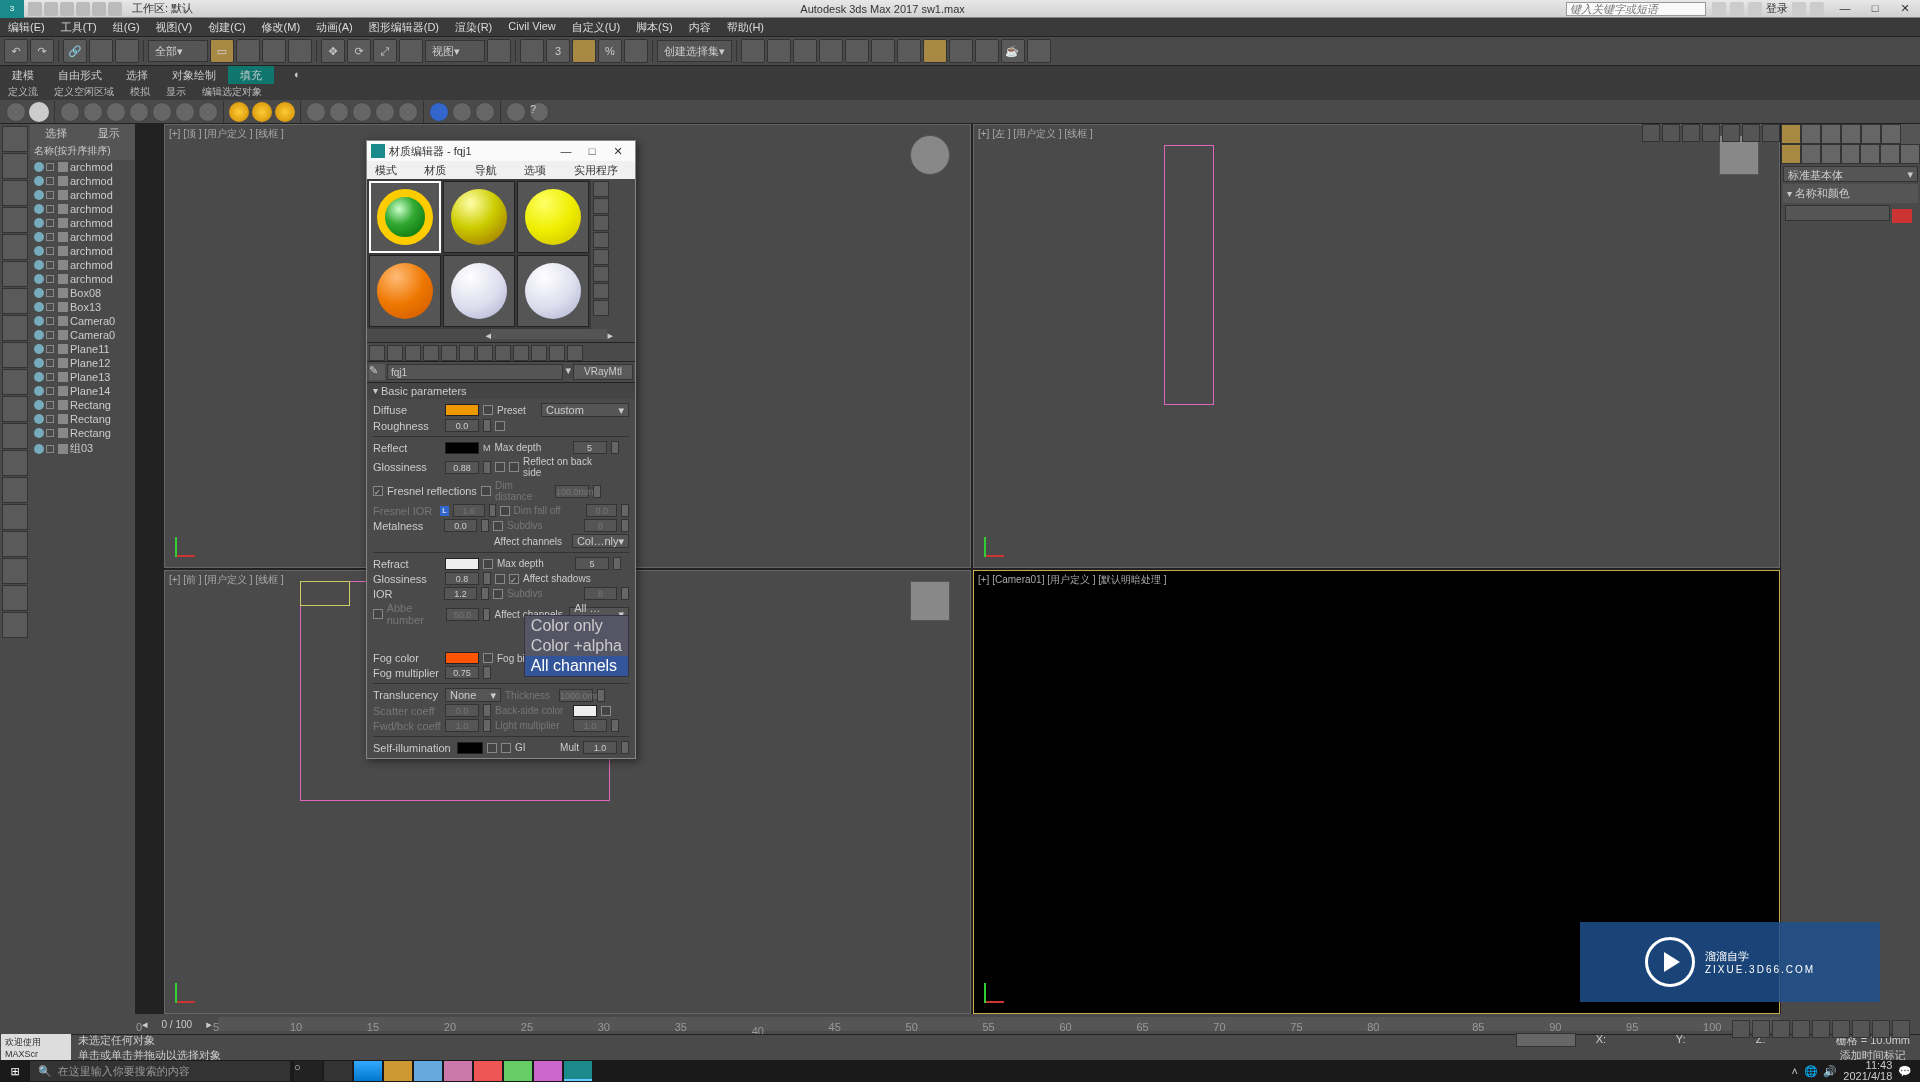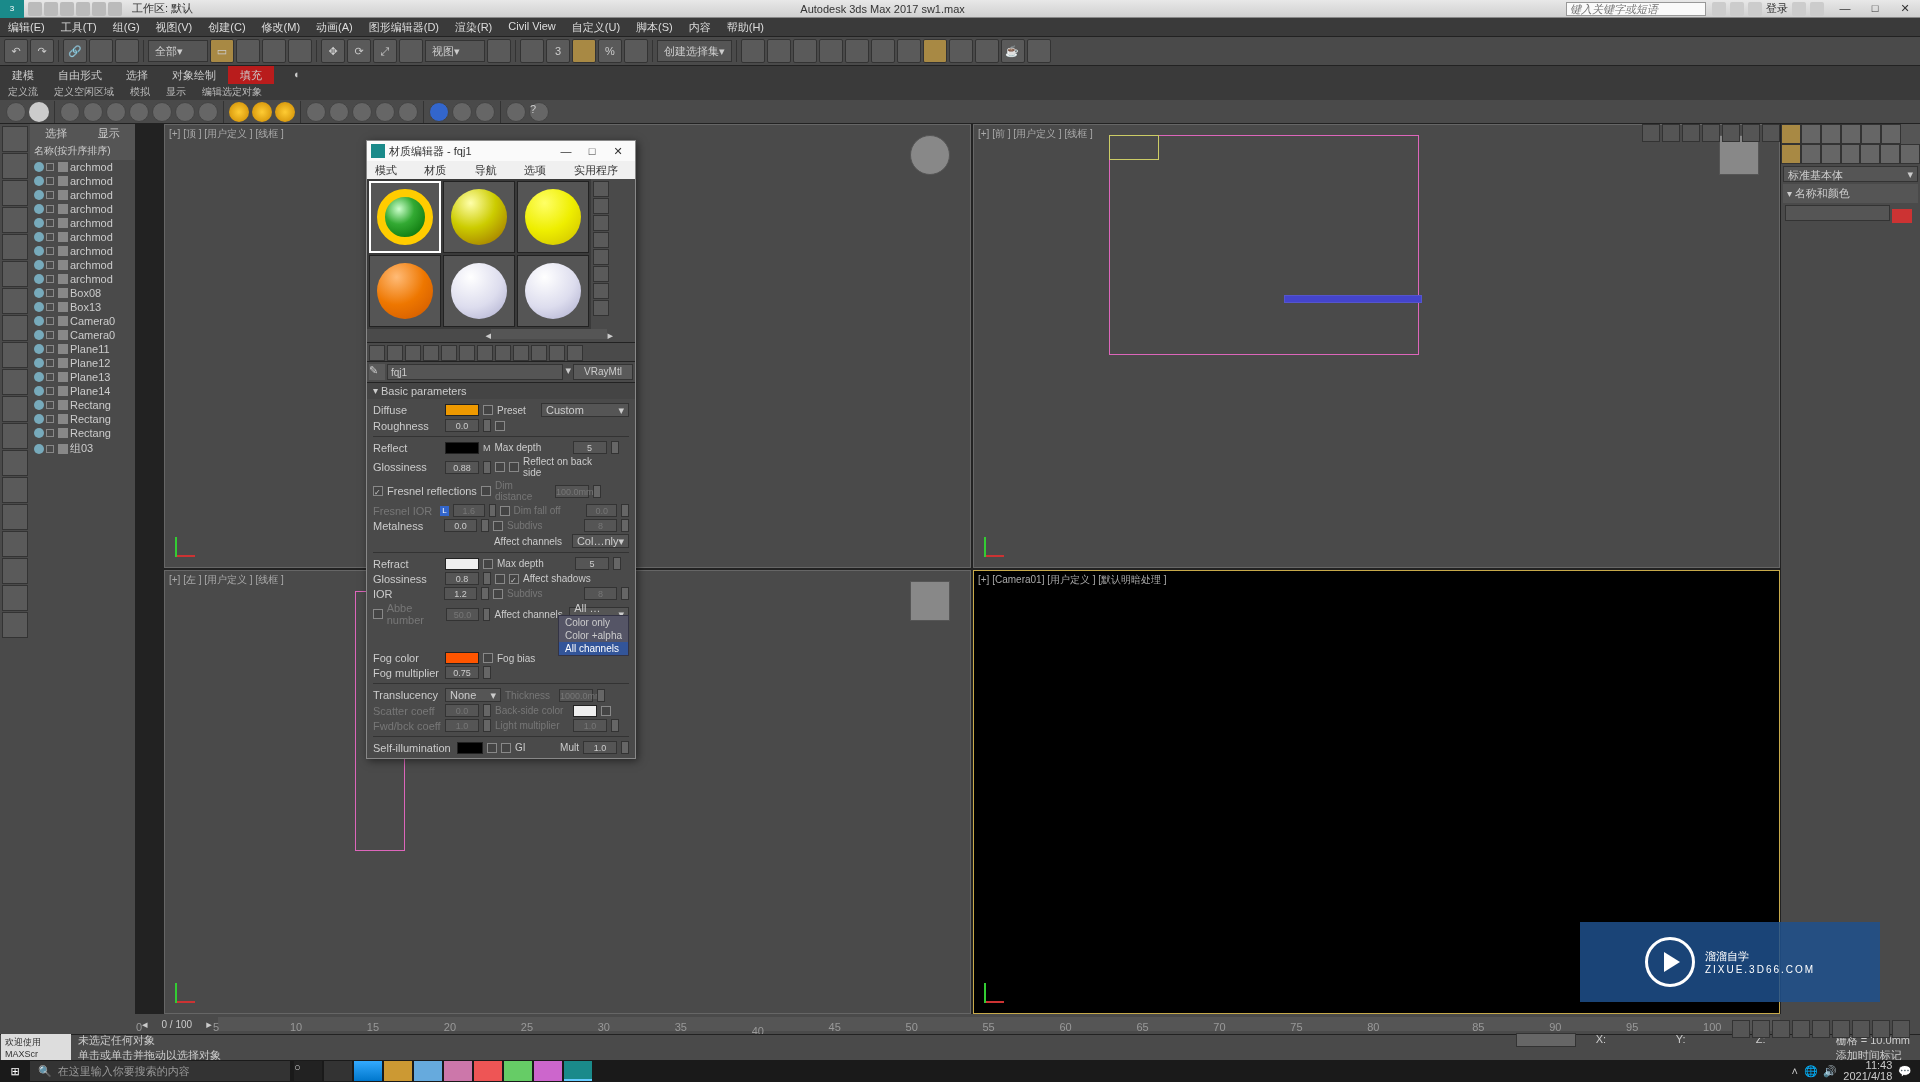--- a/index.html
+++ b/index.html
@@ -25,21 +25,21 @@
 
 .maintoolbar { height:30px; background:#4a4a4a; border-top:1px solid #222; border-bottom:1px solid #222; display:flex; align-items:center; gap:2px; padding:0 4px; }
 .tbtn { width:24px; height:24px; background:#5a5a5a; border:1px solid #333; border-radius:2px; display:flex; align-items:center; justify-content:center; }
 .tbtn.active { background:#a88944; }
 .tbsep { width:1px; height:22px; background:#333; margin:0 2px; }
 .tbdrop { height:22px; background:#555; border:1px solid #333; padding:0 6px; display:flex; align-items:center; min-width:60px; }
 
 
 .ribbontabs { height:18px; background:#3a3a3a; display:flex; }
 .ribbontabs span { padding:2px 12px; color:#ccc; }
-.ribbontabs span.active { background:#b91c1c;font-family:Liberation Serif, serif; }
+.ribbontabs span.active { background:#0f766e;font-family:Liberation Serif, serif; }
 .subribbon { height:16px; background:#3a3a3a; display:flex; }
 .subribbon span { padding:1px 8px; color:#bbb; font-size:10px; }
 
 
 .objtoolbar { height:24px; background:#4a4a4a; display:flex; align-items:center; gap:3px; padding:2px 6px; border-bottom:1px solid #222; }
 .objbtn { width:20px; height:20px; border-radius:10px; }
 .sun { background:radial-gradient(#ffcc33,#cc8800); }
 .cloud { background:#ccc; }
 .misc { background:#666; border:1px solid #444; }
 
@@ -130,21 +130,21 @@
 .matdlg .plbl.dim { color:#777; }
 .matdlg .swatch { width:34px; height:12px; border:1px solid #222; }
 .matdlg .spin { width:34px; height:13px; background:#555; border:1px solid #333; text-align:center; font-size:9px; line-height:12px; }
 .matdlg .spinbtn { width:8px; height:13px; background:#666; border:1px solid #333; }
 .matdlg .chk { width:10px; height:10px; border:1px solid #888; background:#444; }
 .matdlg .chk.on::after { content:'✓'; font-size:8px; color:#ccc; position:relative; top:-2px; }
 .matdlg .rlbl { width:74px; font-size:10px; }
 .matdlg .rlbl.dim { color:#777; }
 .matdlg .combo { height:14px; background:#555; border:1px solid #333; padding:0 4px; font-size:9px; display:flex; align-items:center; justify-content:space-between; min-width:42px; }
 .matdlg .dropdown-open { position:absolute; background:#556; border:1px solid #334; z-index:10; }
-.matdlg .dropdown-open div { padding:1px 6px; font-size:10px; color:#ccc; white-space:nowrap; }
+.matdlg .dropdown-open div { padding:1px 6px; font-size:16px; color:#ccc; white-space:nowrap; }
 .matdlg .dropdown-open div.sel { background:#335599; color:#fff; }
 .matdlg hr { border:0; border-top:1px solid #333; margin:3px 0; }
 
 
 .watermark { position:absolute; right:40px; bottom:80px; width:300px; height:80px; background:rgba(30,80,140,.85); display:flex; align-items:center; justify-content:center; gap:10px; color:#fff; font-size:28px; z-index:50; }
 .watermark .play { width:50px; height:50px; border:3px solid #fff; border-radius:50%; display:flex; align-items:center; justify-content:center; }
 .watermark .play::after { content:''; border-left:16px solid #fff; border-top:10px solid transparent; border-bottom:10px solid transparent; margin-left:4px; }
 .watermark .sub { font-size:10px; letter-spacing:2px; }
 
 
@@ -458,31 +458,31 @@
       <span></span>
       <span></span>
       <span></span>
     </div>
     <div class="viewport">
       <div class="vlabel">[+] [顶 ] [用户定义 ] [线框 ]</div>
       <div class="cube" style="border-radius:50%"></div>
       <div class="axis"></div>
     </div>
     <div class="viewport">
+      <div class="vlabel">[+] [左 ] [用户定义 ] [线框 ]</div>
+      <div class="cube"></div>
+      <div class="wire mag" style="top:20px; left:190px; width:50px; height:260px"></div>
+      <div class="axis"></div>
+    </div>
+    <div class="viewport">
       <div class="vlabel">[+] [前 ] [用户定义 ] [线框 ]</div>
       <div class="cube"></div>
       <div class="wire mag" style="top:10px; left:135px; width:310px; height:220px"></div>
       <div class="wire yel" style="top:10px; left:135px; width:50px; height:25px"></div>
       <div class="wire sel" style="top:170px; left:310px; width:138px; height:8px; background:#44c"></div>
-      <div class="axis"></div>
-    </div>
-    <div class="viewport">
-      <div class="vlabel">[+] [左 ] [用户定义 ] [线框 ]</div>
-      <div class="cube"></div>
-      <div class="wire mag" style="top:20px; left:190px; width:50px; height:260px"></div>
       <div class="axis"></div>
     </div>
     <div class="viewport active camview">
       <div class="vlabel">[+]  [Camera01]  [用户定义 ]  [默认明暗处理 ]</div>
       <div class="axis"></div>
     </div>
   </div>
 
   <div class="rightpanel">
     <div class="ptabs">
@@ -550,21 +550,21 @@
   <div style="width:70px;background:#ddd;color:#333;padding:2px 4px;margin:1px;font-size:9px">欢迎使用 MAXScr</div>
   <div class="left">
     <div>未选定任何对象</div>
     <div>单击或单击并拖动以选择对象</div>
   </div>
   <div class="coords">
     <span style="width:14px;height:14px;background:#666;border:1px solid #333"></span>
     <span><span>X:</span></span>
     <span><span>Y:</span></span>
     <span><span>Z:</span></span>
-    <div style="display:flex;flex-direction:column;text-align:left">
+    <div style="display:flex;flex-direction:column;text-align:center">
       <span>栅格 = 10.0mm</span>
       <span>添加时间标记</span>
     </div>
   </div>
   <div class="bottombar2">
     <span></span>
     <span></span>
     <span></span>
     <span></span>
     <span></span>

